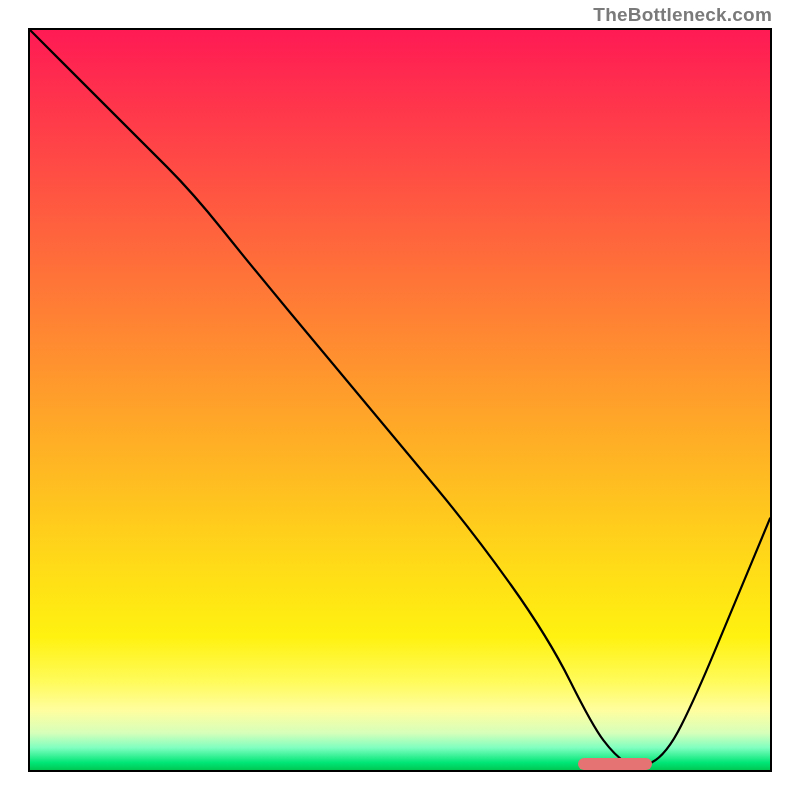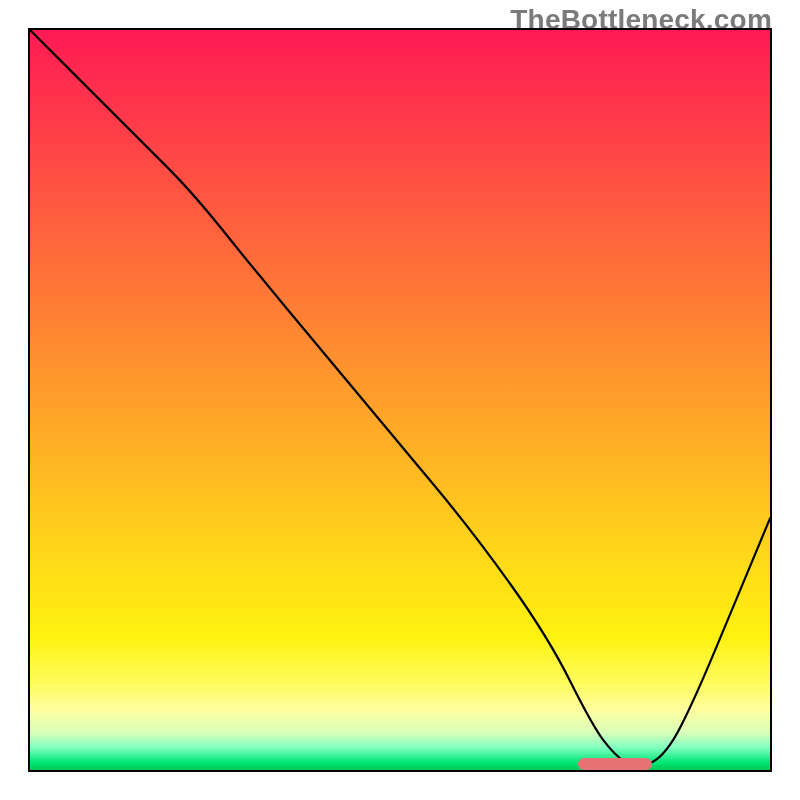--- a/index.html
+++ b/index.html
@@ -54,21 +54,21 @@
   .marker {
     position: absolute;
     height: 12px;
     border-radius: 6px;
     background: #e57373;
   }
   .watermark {
     position: absolute;
     top: 4px;
     right: 28px;
-    font-size: 28px;
+    font-size: 19px;
     font-weight: 600;
     color: #7a7a7a;
     letter-spacing: 0.2px;
     margin-left: 24px;
   }
 </style>
 </head>
 <body>
 <div class="outer">
 

